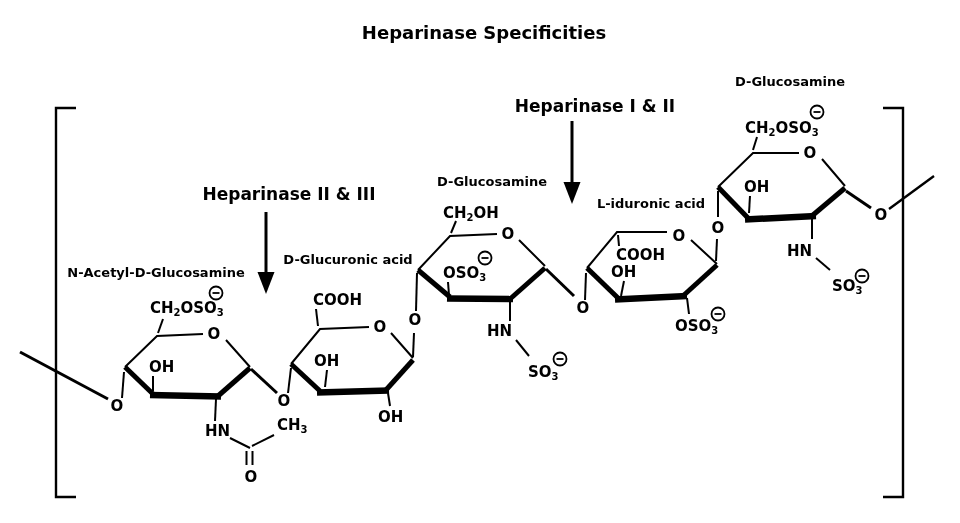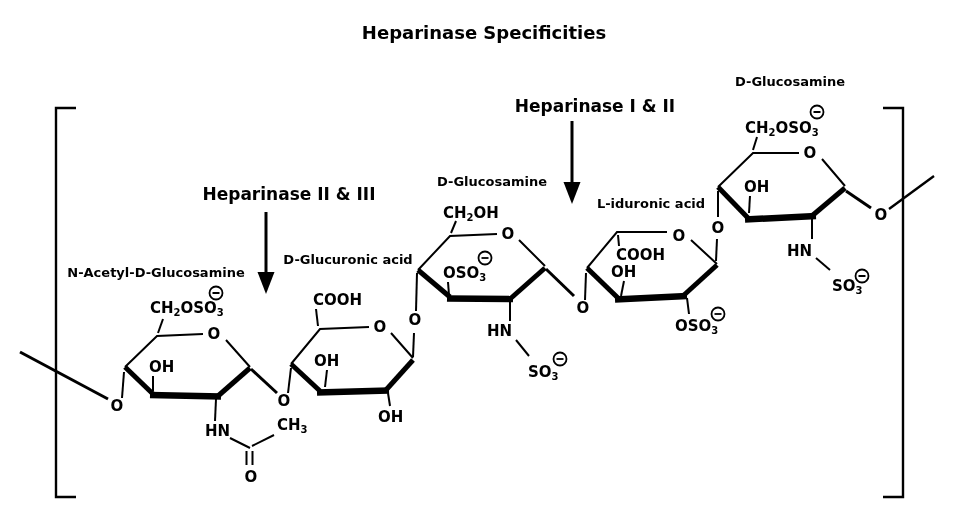--- a/index.html
+++ b/index.html
@@ -1,16 +1,16 @@
 <!DOCTYPE html>
 <html><head>
 <meta charset="utf-8">
 <style>
   html,body{margin:0;padding:0;background:#ffffff;}
-  .stage{position:relative;width:960px;height:523px;background:#ffffff;overflow:hidden;border-radius:22px;}
+  .stage{position:relative;width:960px;height:523px;background:#ffffff;overflow:hidden;}
   svg{display:block;}
   svg text{font-family:"DejaVu Sans","Liberation Sans",sans-serif;font-weight:bold;fill:#000;}
   .title{font-size:18px;}
   .enzyme{font-size:17px;}
   .residue{font-size:13px;}
   .chem{font-size:15px;}
   .sub{font-size:10px;}
   .bond{stroke:#000;fill:none;}
   .b2{stroke-width:2;}
   .b25{stroke-width:2.4;}

